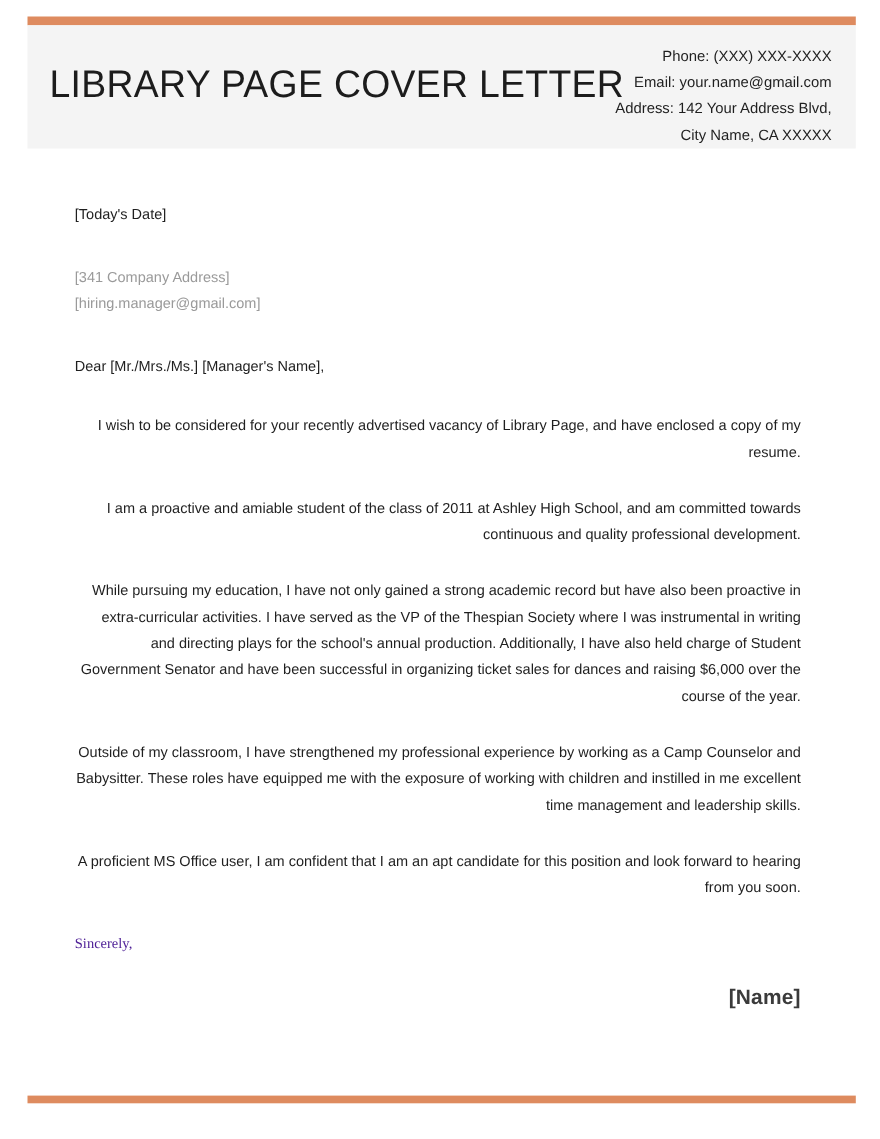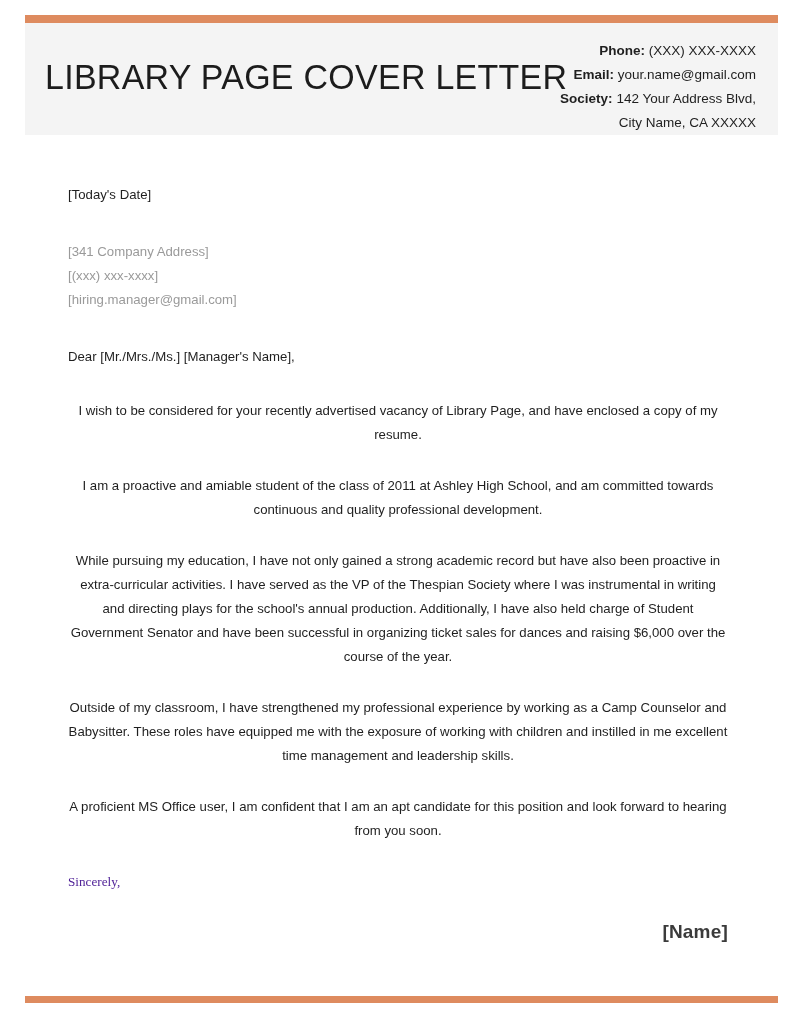--- a/index.html
+++ b/index.html
@@ -65,21 +65,21 @@
     top: 16px;
     text-align: right;
     font-size: 13.5px;
     color: #1f1f1f;
     line-height: 24px;
   }
   .contact-line {
     white-space: nowrap;
   }
   .contact-label {
-    font-weight: bold;
+    font-weight: normal;
   }
   .contact-line.indented {
     white-space: nowrap;
   }
 
   
   .letter-body {
     position: absolute;
     left: 68px;
     top: 183px;
@@ -107,21 +107,21 @@
 
   .salutation {
     margin: 0 0 30px 0;
     color: #1f1f1f;
   }
 
   .para {
     margin: 0 0 27px 0;
     color: #1f1f1f;
     line-height: 24px;
-    text-align: center;
+    text-align: right;
   }
 
   .closing {
     margin: 0 0 26px 0;
     color: #4c1d95;
     font-family: Liberation Serif, serif;
   }
 
   .signature-name {
     font-size: 19px;
@@ -155,36 +155,35 @@
     <div class="header-contact">
       <div class="contact-line">
         <span class="contact-label">Phone:</span>
         <span>(XXX) XXX-XXXX</span>
       </div>
       <div class="contact-line">
         <span class="contact-label">Email:</span>
         <span>your.name@gmail.com</span>
       </div>
       <div class="contact-line">
-        <span class="contact-label">Society:</span>
+        <span class="contact-label">Address:</span>
         <span>142 Your Address Blvd,</span>
       </div>
       <div class="contact-line indented">
         <span>City Name, CA XXXXX</span>
       </div>
     </div>
   </div>
 
   <div class="letter-body">
 
     <p class="date-line">[Today's Date]</p>
 
     <div class="recipient-block">
       <div>[341 Company Address]</div>
-      <div>[(xxx) xxx-xxxx]</div>
       <div>[hiring.manager@gmail.com]</div>
     </div>
 
     <p class="salutation">Dear [Mr./Mrs./Ms.] [Manager's Name],</p>
 
     <p class="para">I wish to be considered for your recently advertised vacancy of Library Page, and have enclosed a copy of my resume.</p>
     <p class="para">I am a proactive and amiable student of the class of 2011 at Ashley High School, and am committed towards continuous and quality professional development.</p>
     <p class="para">While pursuing my education, I have not only gained a strong academic record but have also been proactive in extra-curricular activities. I have served as the VP of the Thespian Society where I was instrumental in writing and directing plays for the school's annual production. Additionally, I have also held charge of Student Government Senator and have been successful in organizing ticket sales for dances and raising $6,000 over the course of the year.</p>
     <p class="para">Outside of my classroom, I have strengthened my professional experience by working as a Camp Counselor and Babysitter. These roles have equipped me with the exposure of working with children and instilled in me excellent time management and leadership skills.</p>
     <p class="para">A proficient MS Office user, I am confident that I am an apt candidate for this position and look forward to hearing from you soon.</p>

